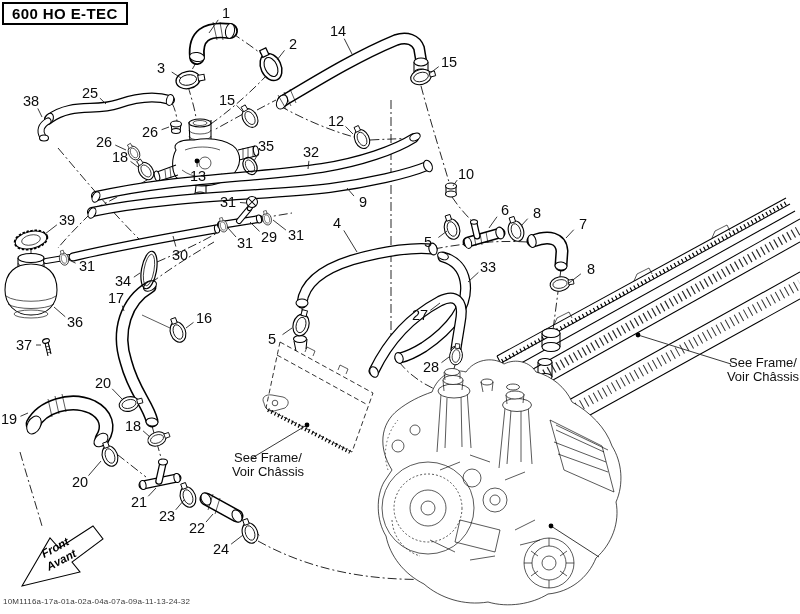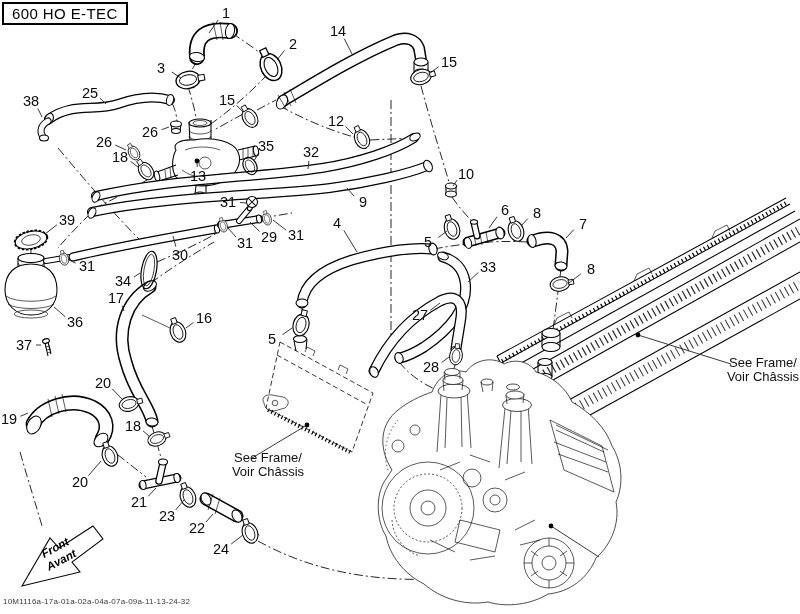--- a/index.html
+++ b/index.html
@@ -1,20 +1,20 @@
 <!DOCTYPE html>
 <html><head>
 <meta charset="utf-8">
 <style>
   html,body{margin:0;padding:0;background:#fff;}
   .stage{position:relative;width:800px;height:614px;background:#fff;overflow:hidden;
          font-family:"Liberation Sans",sans-serif;color:#000;}
   .stage svg{position:absolute;left:0;top:0;}
   .title-box{position:absolute;left:2px;top:2px;border:2.5px solid #000;background:#fff;
-             padding:0 8px;font-size:15px;font-weight:normal;letter-spacing:.4px;line-height:19px;text-align:right;}
+             padding:0 8px;font-size:15px;font-weight:bold;letter-spacing:.4px;line-height:19px;text-align:right;}
   .footer-code{position:absolute;left:3px;top:597px;font-size:8px;color:#3a3a3a;letter-spacing:.2px;}
   .annot{position:absolute;width:150px;text-align:center;font-size:13px;line-height:1.1;
          white-space:pre-line;color:#111;}
   
   .ln{fill:none;stroke:#000;stroke-width:1.05;}
   .thin{fill:none;stroke:#000;stroke-width:0.65;}
   .wfill{fill:#fff;stroke:#000;stroke-width:1.05;}
   .wfill-t{fill:#fff;stroke:#000;stroke-width:0.7;}
   .dash{fill:none;stroke:#000;stroke-width:0.85;stroke-dasharray:9 3 2 3;}
   .dash2{fill:none;stroke:#000;stroke-width:0.8;stroke-dasharray:5 3;}

